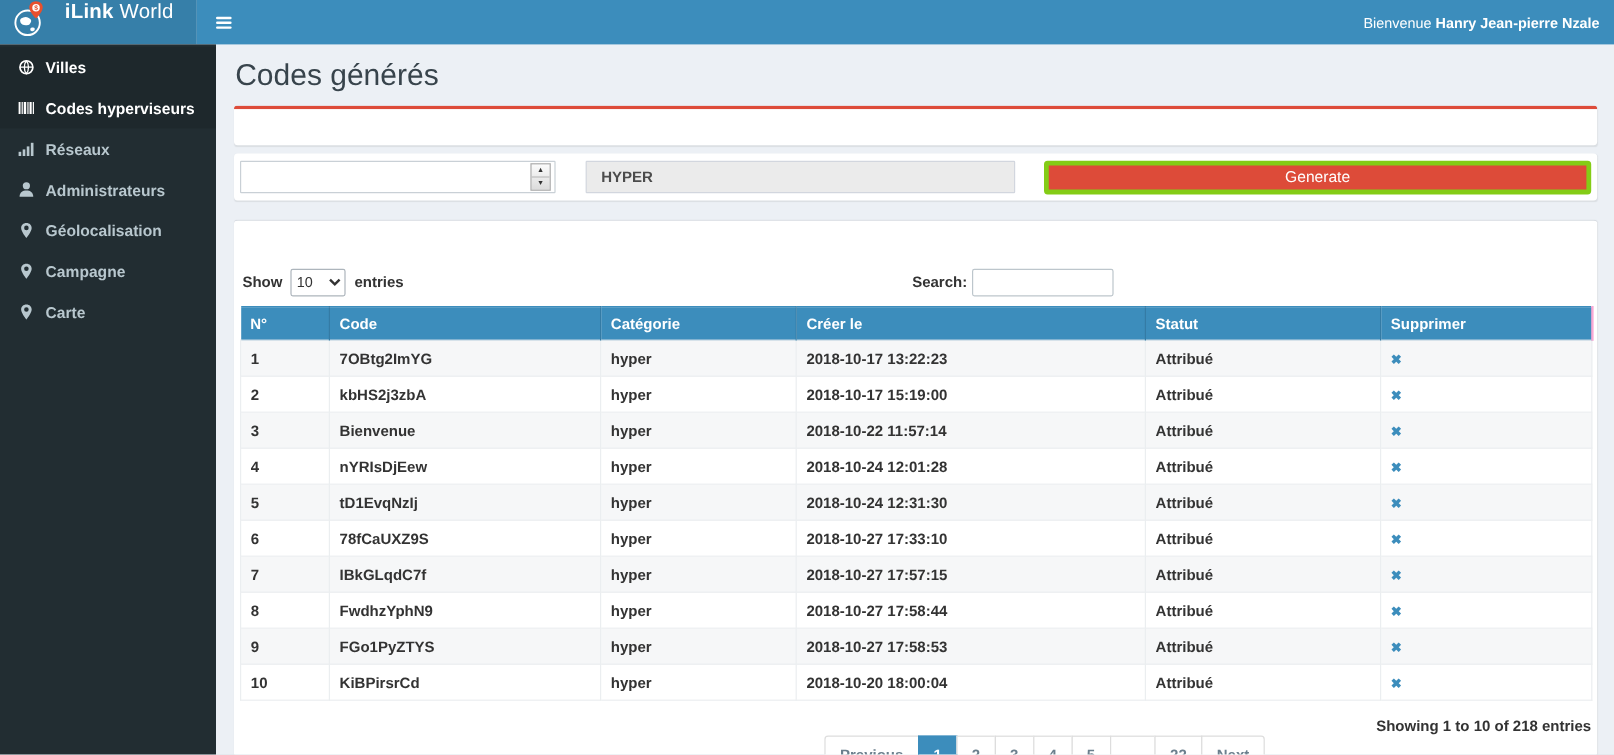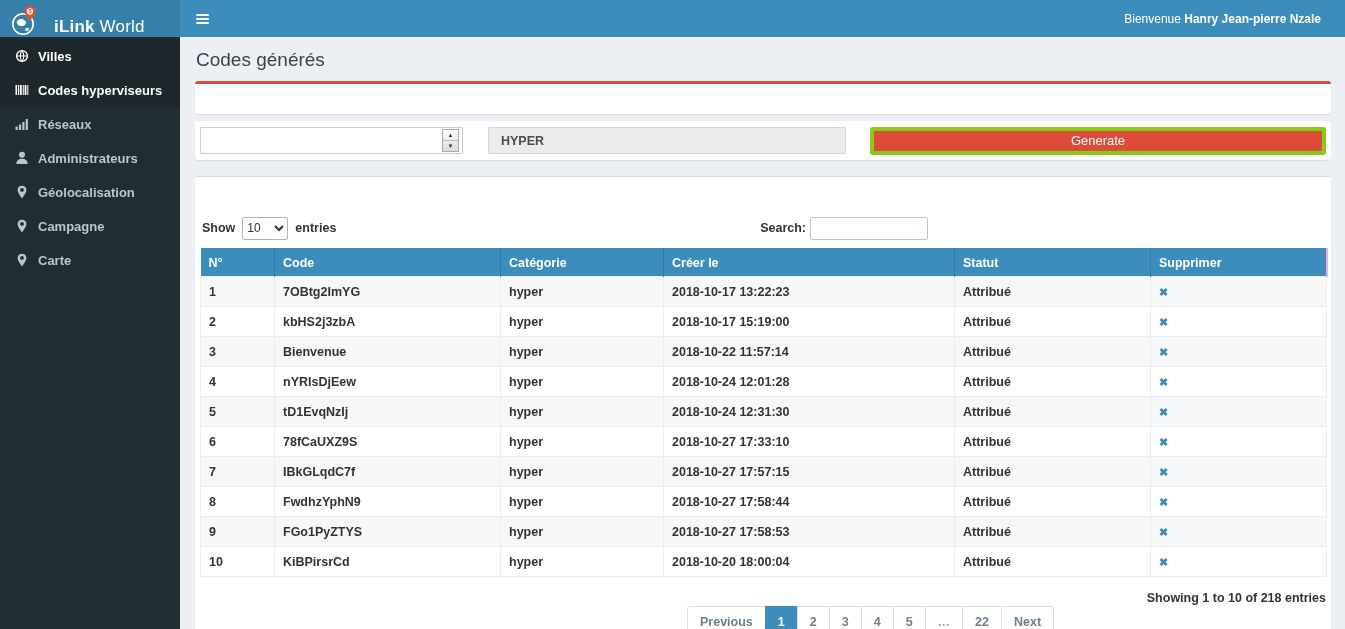--- a/index.html
+++ b/index.html
@@ -6,41 +6,41 @@
   html,body { background:#d8dde3; }
   body { font-family:"Liberation Sans", sans-serif; }
   #app {
     position:relative; width:1345px; height:629px; overflow:hidden;
     background:#ecf0f5; margin:0 auto;
   }
 
   
   .navbar { position:absolute; top:0; left:0; right:0; height:37px; display:flex; }
   .brand {
-    width:180px; height:37px; background:#367fa9; color:#fff;
-    display:flex; align-items:flex-end; padding-left:10px; gap:14px; flex:none;
+    width:164px; height:37px; background:#367fa9; color:#fff;
+    display:flex; align-items:flex-start; padding-left:10px; gap:14px; flex:none;
   }
   .brand-text { font-size:17px; font-weight:400; letter-spacing:.2px; white-space:nowrap; }
   .brand-text b { font-weight:700; }
   .nav-rest { flex:1; background:#3c8dbc; display:flex; align-items:center; }
   .hamburger { width:44px; height:37px; display:flex; flex-direction:column; justify-content:center; align-items:center; gap:2px; cursor:pointer; }
   .hamburger i { display:block; width:13px; height:2px; background:#fff; border-radius:1px; }
-  .welcome { margin-left:auto; color:#fff; font-size:12px; padding-right:24px; }
+  .welcome { margin-left:auto; color:#fff; font-size:12px; padding-right:12px; }
   .welcome b { font-weight:700; }
 
   
   .sidebar { position:absolute; top:37px; left:0; width:180px; bottom:0; background:#222d32; padding-top:2px; }
   .side-item { height:34px; display:flex; align-items:center; padding-left:15px; gap:9px;
                color:#b8c7ce; font-size:13px; font-weight:700; cursor:pointer; }
   .side-item.active { background:#1e282c; color:#fff; }
   .side-item svg { flex:none; }
 
   
   .content { position:absolute; top:37px; left:180px; right:0; bottom:0; padding:0 14px 0 15px; overflow:hidden; }
-  .page-title { font-size:19px; font-weight:400; color:#38444c; margin:12px 0 10px 1px; }
+  .page-title { font-size:25px; font-weight:400; color:#38444c; margin:12px 0 10px 1px; }
 
   .box-top { background:#fff; border-top:3px solid #dd4b39; height:33px; border-radius:3px;
              box-shadow:0 1px 1px rgba(0,0,0,.08); }
   .box-form { background:#fff; margin-top:7px; height:39px; border-radius:3px; display:flex; align-items:center;
               padding:0 5px; box-shadow:0 1px 1px rgba(0,0,0,.08); }
   .qty-wrap { position:relative; width:263px; height:27px; margin-right:25px; flex:none; }
   .qty-input { width:100%; height:100%; border:1px solid #c9d0d6; border-radius:1px; padding:0 24px 0 8px;
                font-size:13px; color:#333; outline:none; font-family:inherit; }
   .spinner { position:absolute; right:4px; top:2px; width:17px; height:23px; border:1px solid #ababab;
              background:linear-gradient(#fbfbfb,#dcdcdc); display:flex; flex-direction:column; }

